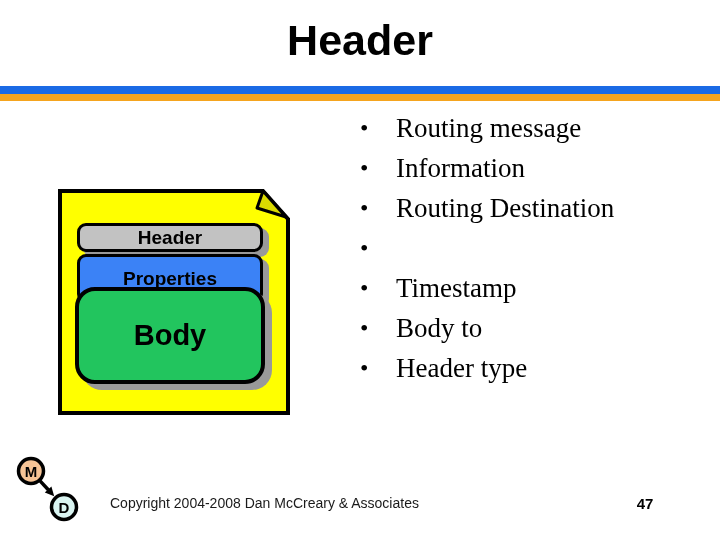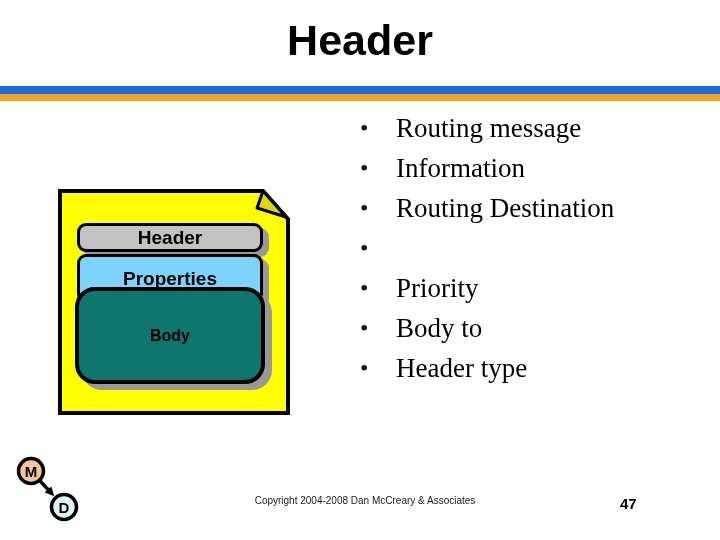--- a/index.html
+++ b/index.html
@@ -20,45 +20,45 @@
   .divider-orange{position:absolute;left:0;top:94px;width:720px;height:7px;}
   .doc-svg{position:absolute;left:50px;top:182px;width:250px;height:240px;}
   .box{
     position:absolute;box-sizing:border-box;
     border:3px solid #000;border-radius:9px;
     display:flex;align-items:center;justify-content:center;
     font-weight:bold;color:#000;
     box-shadow:6px 5px 0 #999999;
   }
   .header-box{left:77px;top:223px;width:186px;height:29px;background:#C2C2C2;font-size:19px;}
-  .properties-box{left:77px;top:254px;width:186px;height:49px;background:#7dd3fc;font-size:19px;}
+  .properties-box{left:77px;top:254px;width:186px;height:49px;background:#3b82f6;font-size:19px;}
   .body-box{
-    left:75px;top:287px;width:190px;height:97px;background:#0f766e;
-    border-width:4px;border-radius:20px;font-size:16px;
+    left:75px;top:287px;width:190px;height:97px;background:#22c55e;
+    border-width:4px;border-radius:20px;font-size:29px;
     box-shadow:7px 6px 0 #999999;
   }
   .bullets{
     position:absolute;left:352px;top:108px;width:360px;
     margin:0;padding:0;list-style:none;
     font-family:"Liberation Serif",serif;font-size:27px;color:#000;
   }
   .bullets li{display:flex;height:40px;line-height:40px;}
   .bullets .marker{
     width:36px;flex:0 0 36px;text-align:left;padding-left:8px;
     font-size:24px;
   }
   .md-svg{position:absolute;left:8px;top:448px;width:80px;height:80px;}
   .md-svg text{font-family:"Liberation Sans",sans-serif;font-weight:bold;font-size:15px;}
   .footer{
     position:absolute;left:110px;top:495px;width:510px;
-    text-align:center;font-size:10px;color:#1a1a1a;
+    font-size:14px;color:#1a1a1a;
   }
   .pageno{
     position:absolute;left:620px;top:495px;width:50px;
-    font-size:15px;font-weight:bold;color:#000;
+    text-align:center;font-size:15px;font-weight:bold;color:#000;
   }
 </style>
 </head>
 <body>
 
 <div class="slide">
 
   <h1 class="title">Header</h1>
 
   <div class="divider-blue" style="background:#1A6AE5;"></div>
@@ -90,21 +90,21 @@
     </li>
     <li>
       <span class="marker">•</span>
       <span>Routing Destination</span>
     </li>
     <li>
       <span class="marker">•</span>
     </li>
     <li>
       <span class="marker">•</span>
-      <span>Priority</span>
+      <span>Timestamp</span>
     </li>
     <li>
       <span class="marker">•</span>
       <span>Body to</span>
     </li>
     <li>
       <span class="marker">•</span>
       <span>Header type</span>
     </li>
   </ul>

